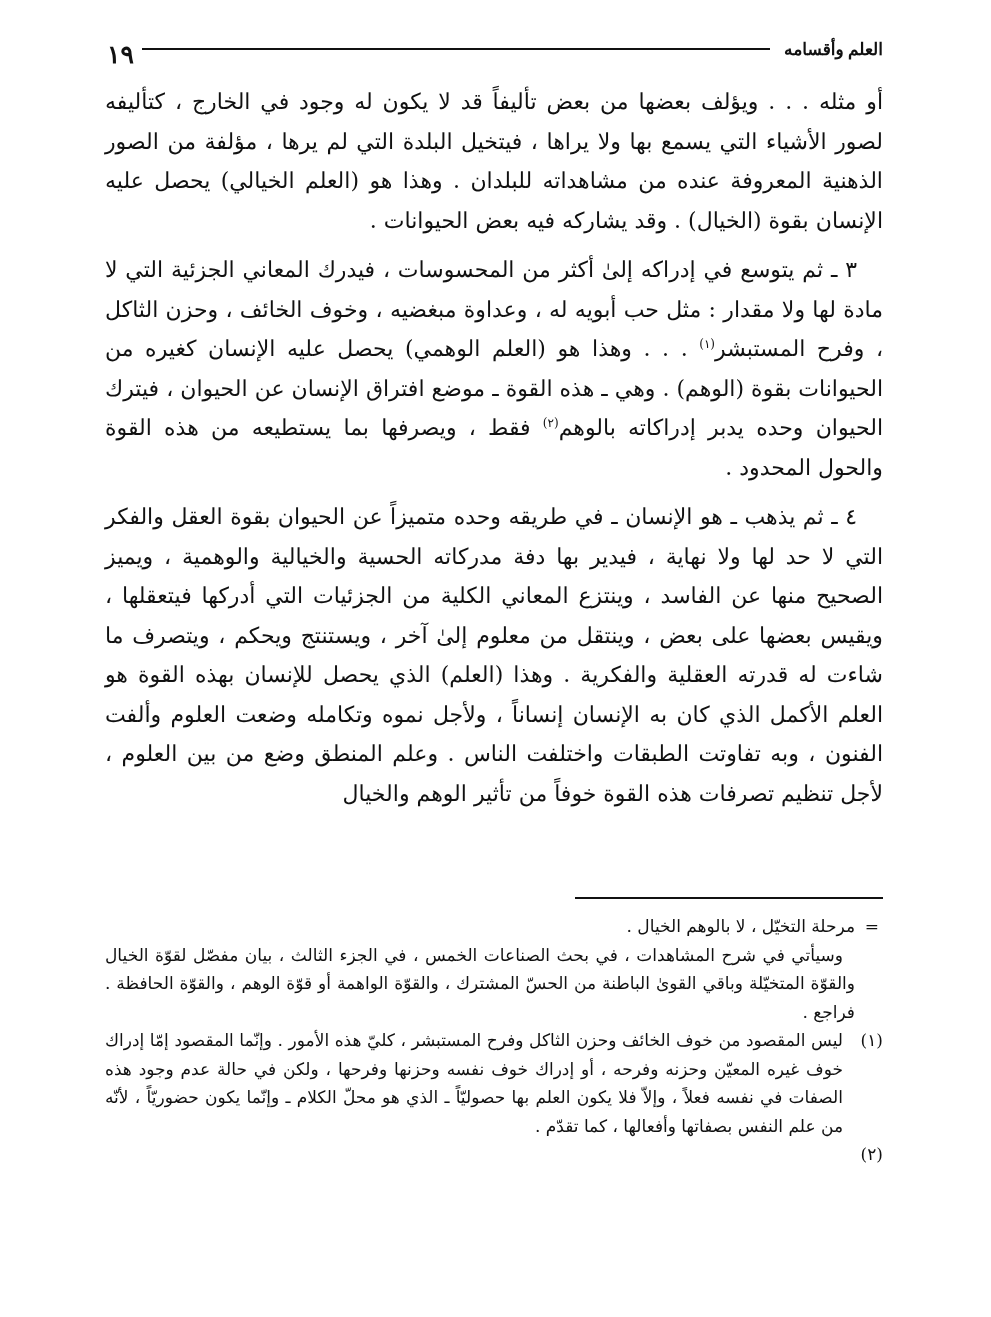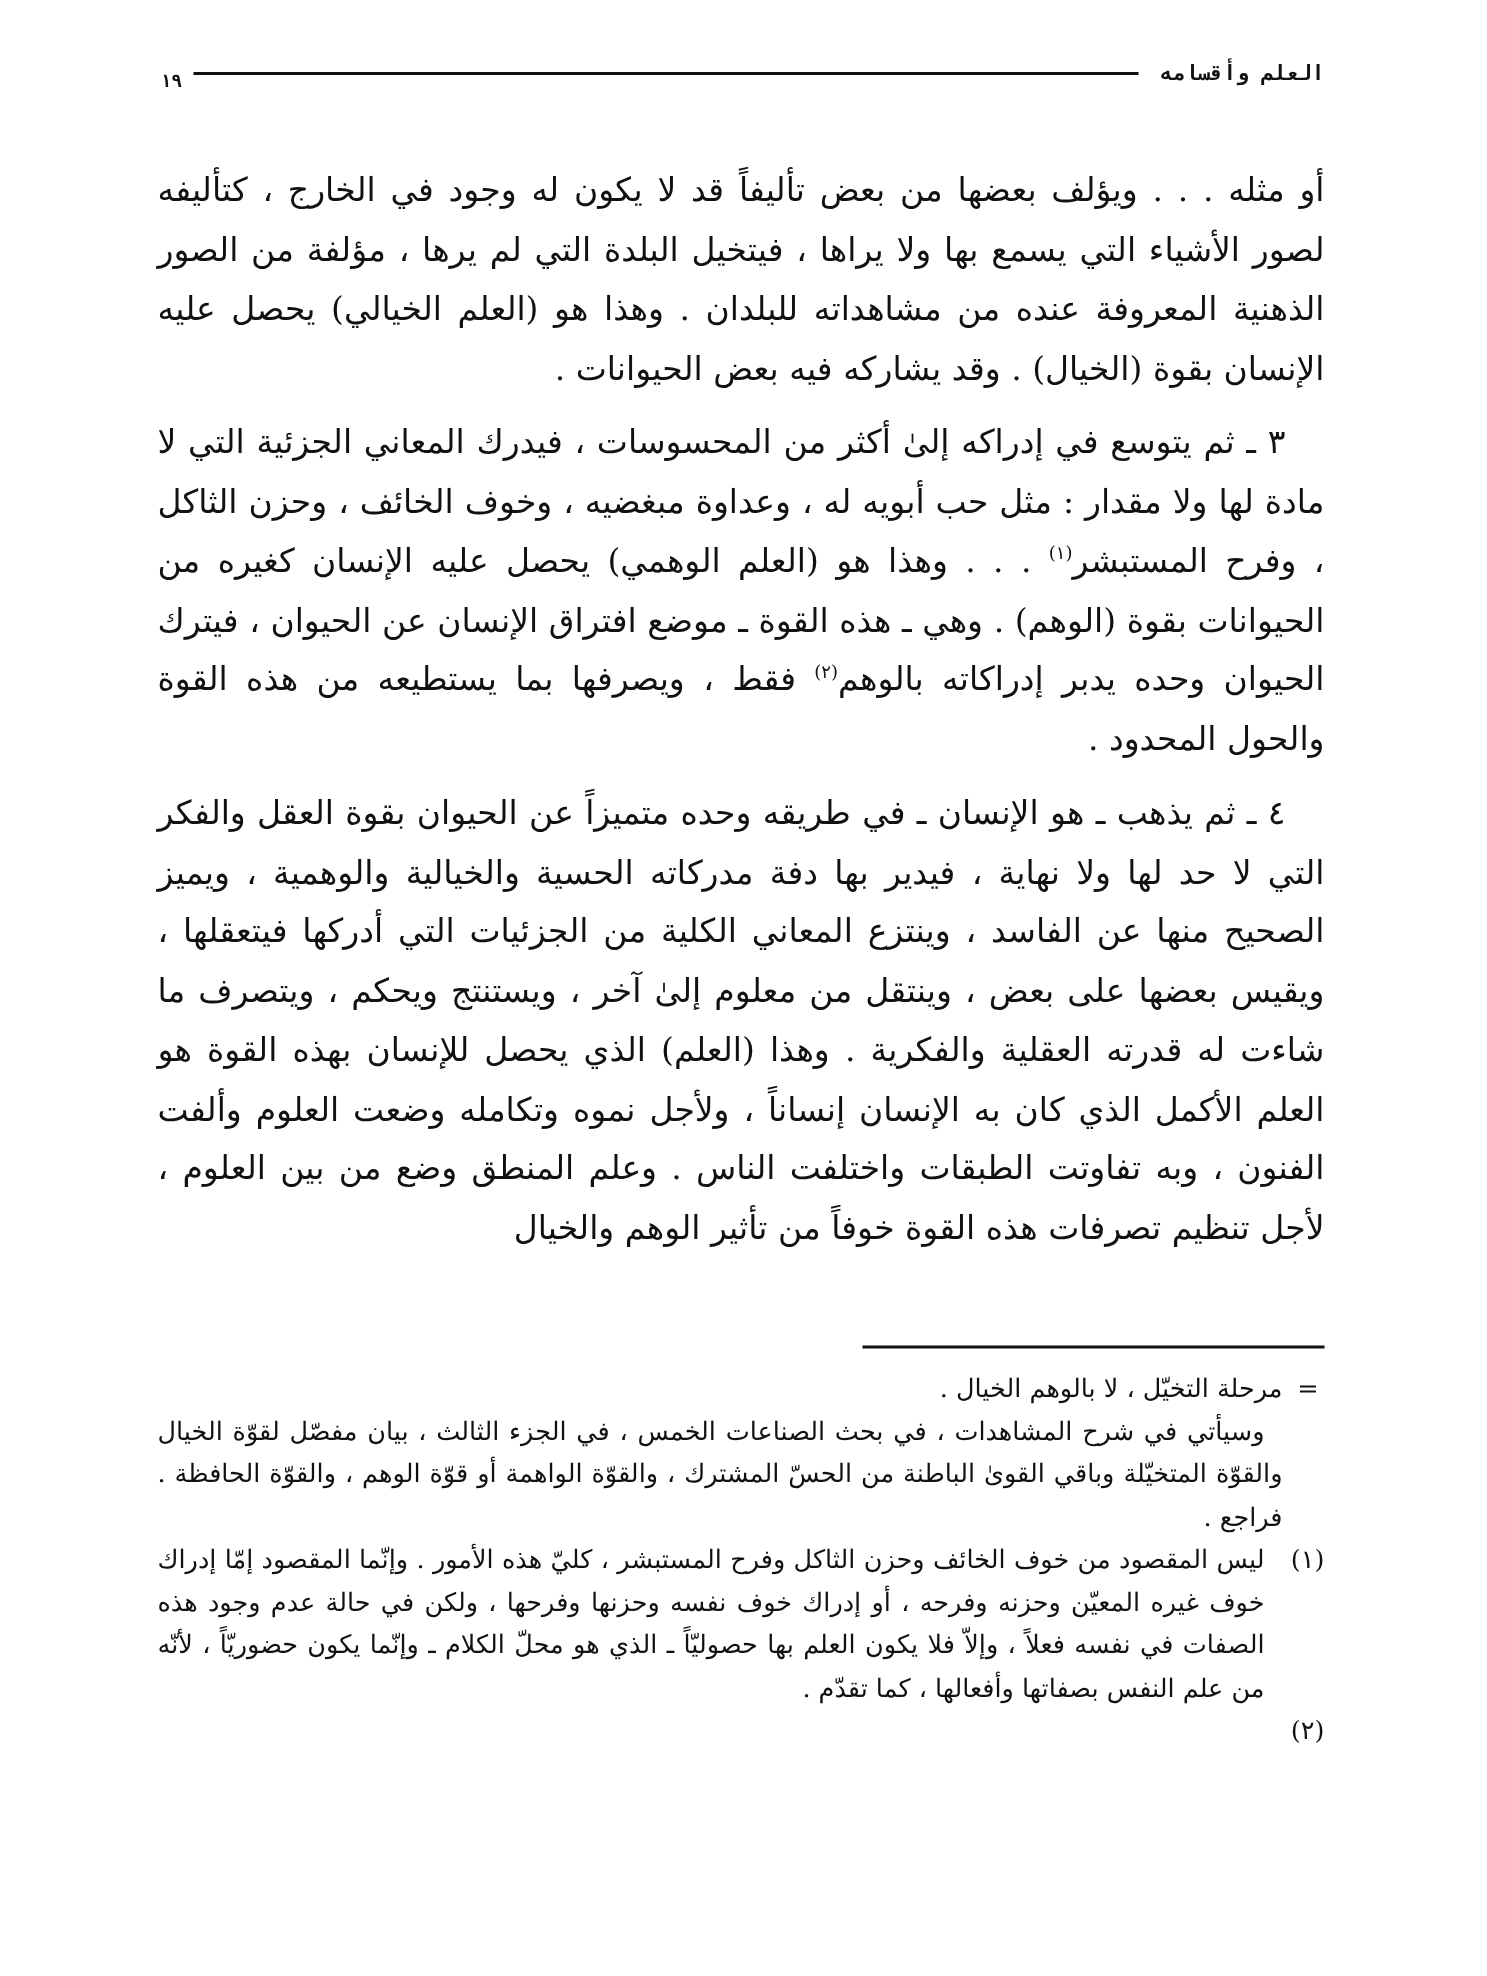--- a/index.html
+++ b/index.html
@@ -27,45 +27,45 @@
       position: absolute;
       top: 34px;
       left: 0;
       right: 0;
       height: 30px;
       display: flex;
       align-items: center;
       direction: rtl;
     }
     .header-title {
-      font-family: Liberation Mono, monospace;
+      font-family: Liberation Serif, serif;
       font-weight: bold;
-      font-size: 14px;
+      font-size: 17px;
       white-space: nowrap;
       padding-left: 6px;
     }
     .header-rule {
       flex: 1;
       height: 2px;
       background: #111;
       margin: 0 8px;
     }
     .page-number {
-      font-family: Liberation Mono, monospace;
+      font-family: Liberation Sans, sans-serif;
       font-weight: bold;
-      font-size: 12px;
+      font-size: 25px;
       white-space: nowrap;
       padding-right: 0;
       margin-left: 2px;
       margin-top: 10px;
     }
     
     .body-text {
       position: absolute;
-      top: 108px;
+      top: 82px;
       left: 0;
       right: 0;
       font-size: 22px;
       line-height: 39.5px;
       text-align: justify;
       text-align-last: right;
     }
     .body-text p {
       margin: 0 0 10px 0;
     }

